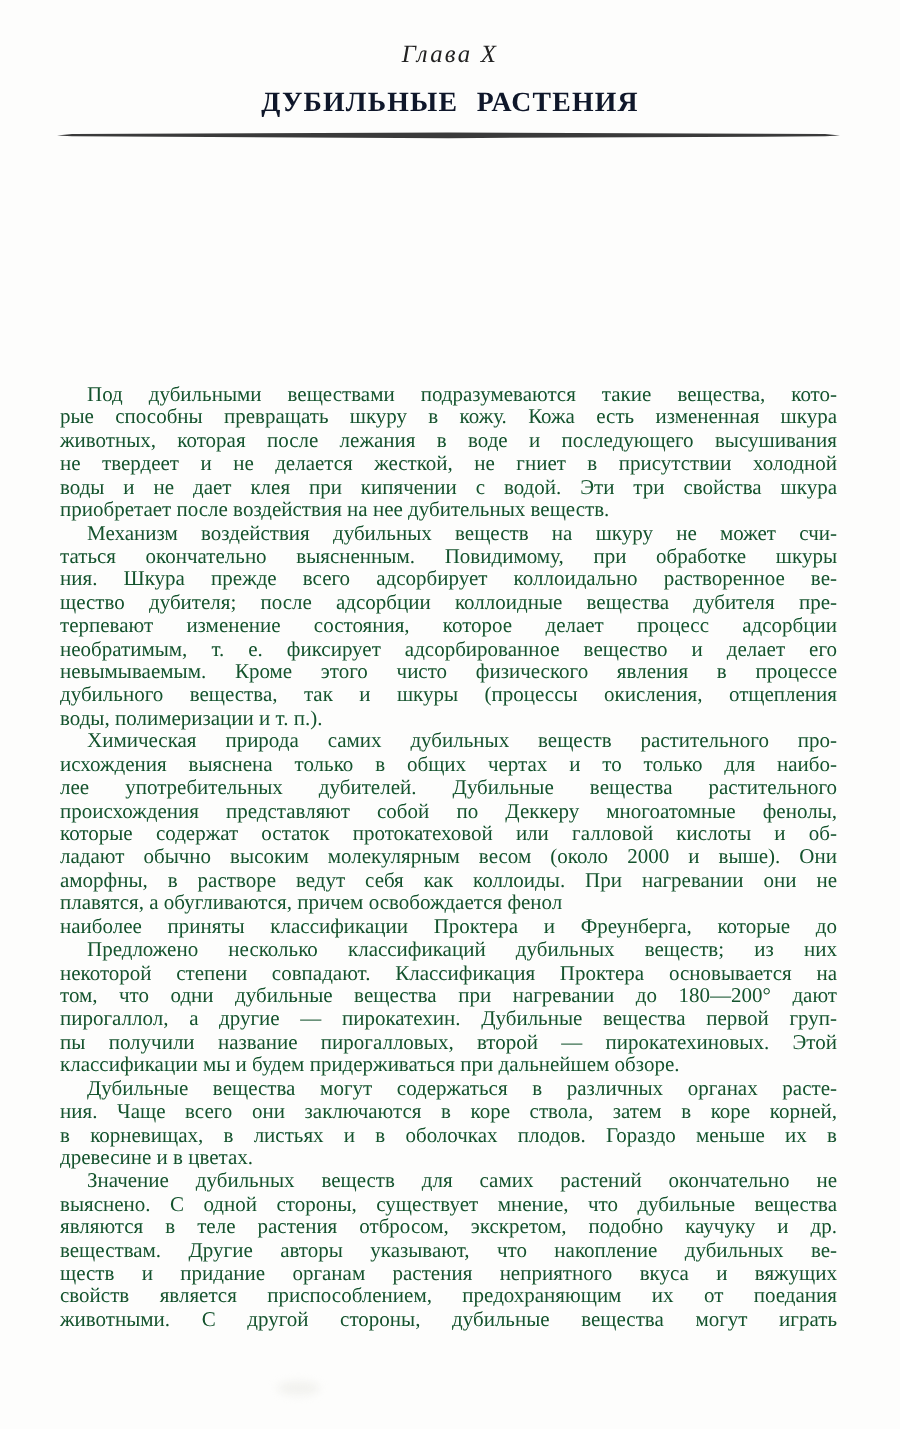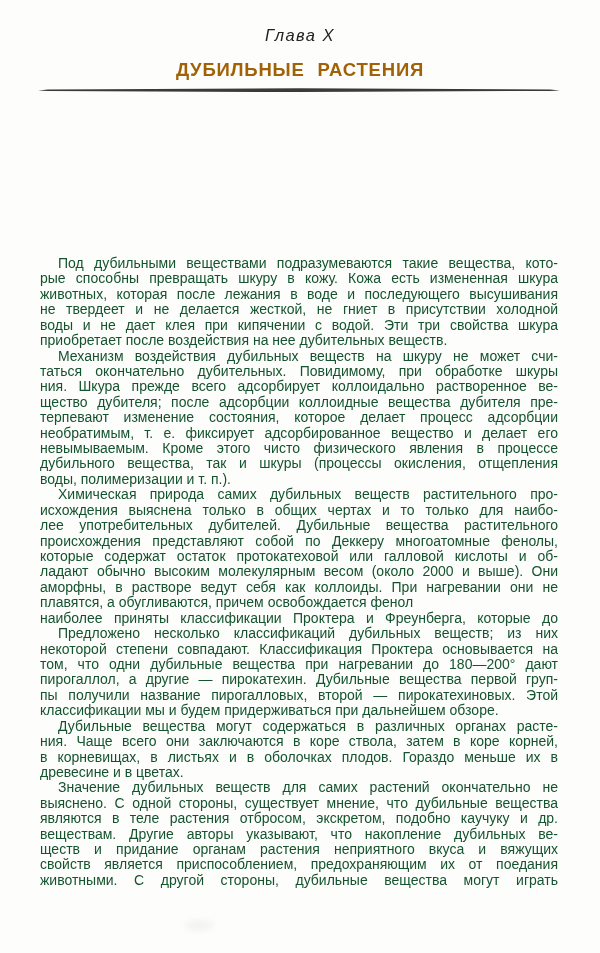--- a/index.html
+++ b/index.html
@@ -6,21 +6,21 @@
     margin: 0;
     padding: 0;
     background: #ffffff;
   }
   .page {
     position: relative;
     width: 600px;
     height: 953px;
     background: #fdfdfc;
     overflow: hidden;
-    font-family: Liberation Sans, sans-serif;
+    font-family: Liberation Serif, serif;
     color: #1c1c1c;
   }
   .chapter-label {
     position: absolute;
     top: 26px;
     left: 0;
     width: 100%;
     text-align: center;
     font-style: italic;
     font-size: 16.5px;
@@ -30,21 +30,21 @@
   .page-title {
     position: absolute;
     top: 59px;
     left: 0;
     width: 100%;
     text-align: center;
     font-weight: bold;
     font-size: 18.5px;
     letter-spacing: 0.8px;
     word-spacing: 7px;
-    color: #a16207;
+    color: #0f172a;
   }
   .head-rule {
     position: absolute;
     top: 88px;
     left: 38px;
     width: 522px;
     height: 5px;
   }
   .text-block {
     position: absolute;
@@ -91,21 +91,21 @@
       <p class="para">
         <span class="line first just">Под дубильными веществами подразумеваются такие вещества, кото-</span>
         <span class="line just">рые способны превращать шкуру в кожу. Кожа есть измененная шкура</span>
         <span class="line just">животных, которая после лежания в воде и последующего высушивания</span>
         <span class="line just">не твердеет и не делается жесткой, не гниет в присутствии холодной</span>
         <span class="line just">воды и не дает клея при кипячении с водой. Эти три свойства шкура</span>
         <span class="line">приобретает после воздействия на нее дубительных веществ.</span>
       </p>
       <p class="para">
         <span class="line first just">Механизм воздействия дубильных веществ на шкуру не может счи-</span>
-        <span class="line just">таться окончательно дубительных. Повидимому, при обработке шкуры</span>
+        <span class="line just">таться окончательно выясненным. Повидимому, при обработке шкуры</span>
         <span class="line just">ния. Шкура прежде всего адсорбирует коллоидально растворенное ве-</span>
         <span class="line just">щество дубителя; после адсорбции коллоидные вещества дубителя пре-</span>
         <span class="line just">терпевают изменение состояния, которое делает процесс адсорбции</span>
         <span class="line just">необратимым, т. е. фиксирует адсорбированное вещество и делает его</span>
         <span class="line just">невымываемым. Кроме этого чисто физического явления в процессе</span>
         <span class="line just">дубильного вещества, так и шкуры (процессы окисления, отщепления</span>
         <span class="line">воды, полимеризации и т. п.).</span>
       </p>
       <p class="para">
         <span class="line first just">Химическая природа самих дубильных веществ растительного про-</span>

